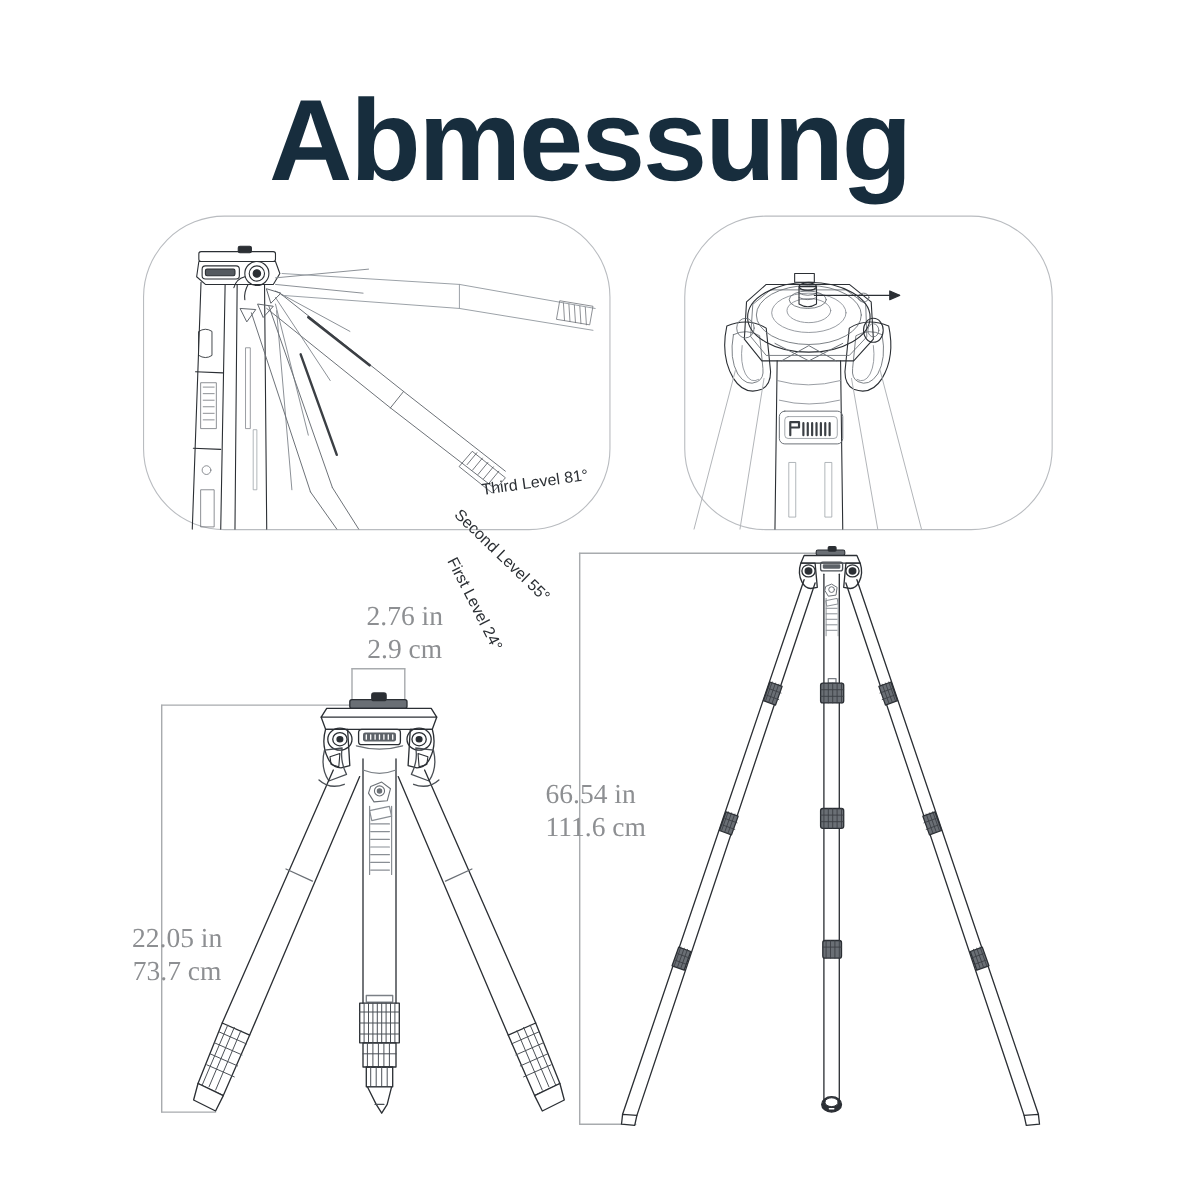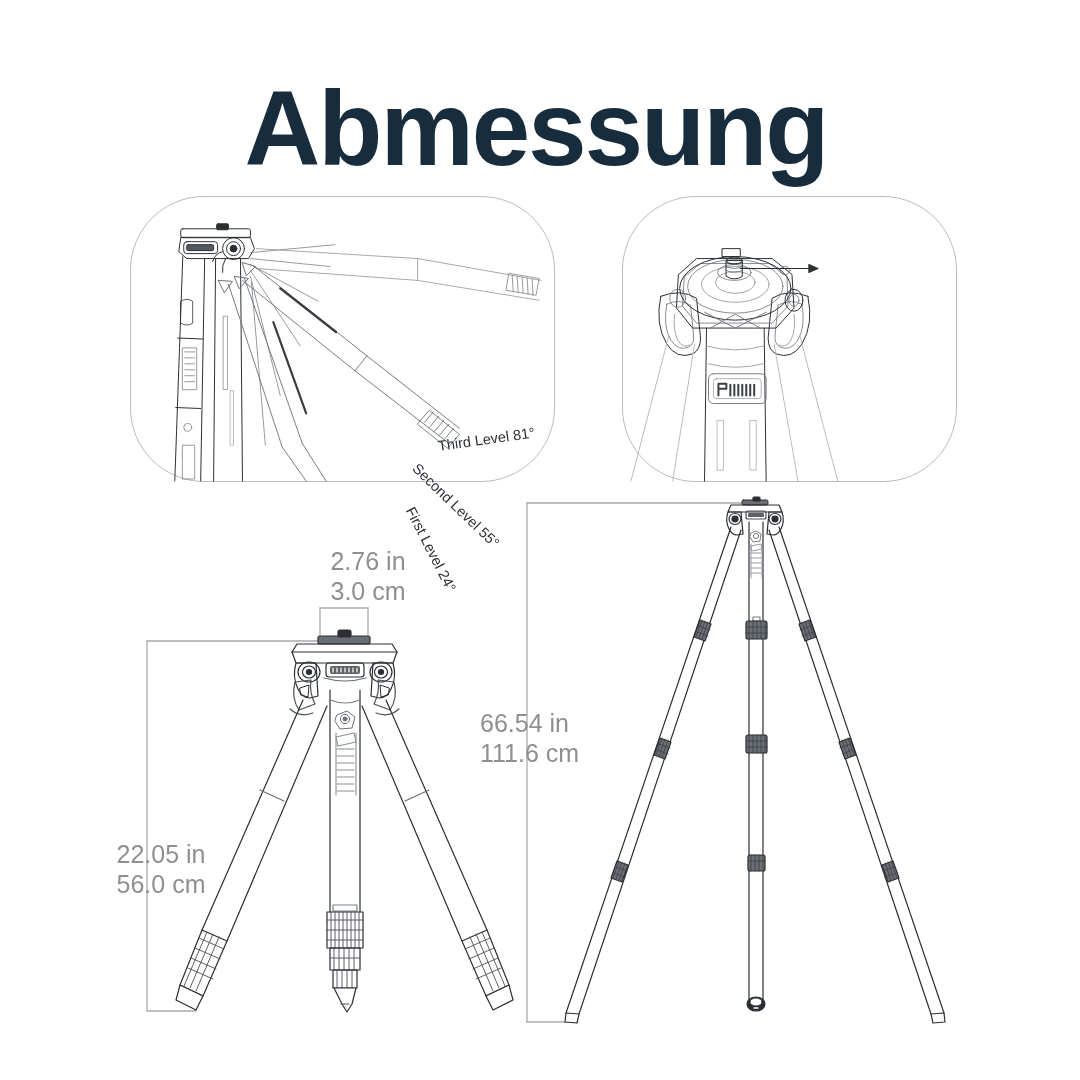--- a/index.html
+++ b/index.html
@@ -37,27 +37,27 @@
   #panel-screw { left:622px; top:196px; width:335px; height:286px; }
 
   .panel-svg{position:absolute;left:0;top:0;width:100%;height:100%;overflow:visible;}
 
   
   .dim{
     position:absolute;
     color:#8d8f92;
     font-size:25px;
     line-height:30px;
-    font-family:Liberation Sans, sans-serif;
+    font-family:Liberation Serif, serif;
     white-space:nowrap;
   }
   .dim .l2{display:block;}
   #dim-width { left:303px; top:546px; text-align:center; width:130px;}
   #dim-folded{ left:96px;  top:798px; text-align:center; width:130px;margin-top:41px;}
-  #dim-height{ left:480px; top:708px; text-align:left;   width:160px;}
+  #dim-height{ left:496px; top:708px; text-align:left;   width:160px;}
 
   .ang-label{
     position:absolute;
     color:#2b2f34;
     font-size:14.5px;
     font-family:"Liberation Sans", sans-serif;
     white-space:nowrap;
     transform-origin:0 50%;
   }
   #ang-3{ left:307px; top:241px; transform:rotate(-8deg); }
@@ -493,26 +493,26 @@
           </g>
           <path d="M944 1013 L931 1014 L933 1023 L945 1022 Z" fill="#ffffff" stroke="#2b2f34"></path>
         </g>
       </g>
 
     </g>
   </svg>
 
   <div class="dim" id="dim-width">
     <span>2.76 in</span>
-    <span class="l2">3.0 cm</span>
+    <span class="l2">2.9 cm</span>
   </div>
 
   <div class="dim" id="dim-folded">
     <span>22.05 in</span>
-    <span class="l2">56.0 cm</span>
+    <span class="l2">73.7 cm</span>
   </div>
 
   <div class="dim" id="dim-height">
     <span>66.54 in</span>
     <span class="l2">111.6 cm</span>
   </div>
 
 </div>
 
 </body></html>

